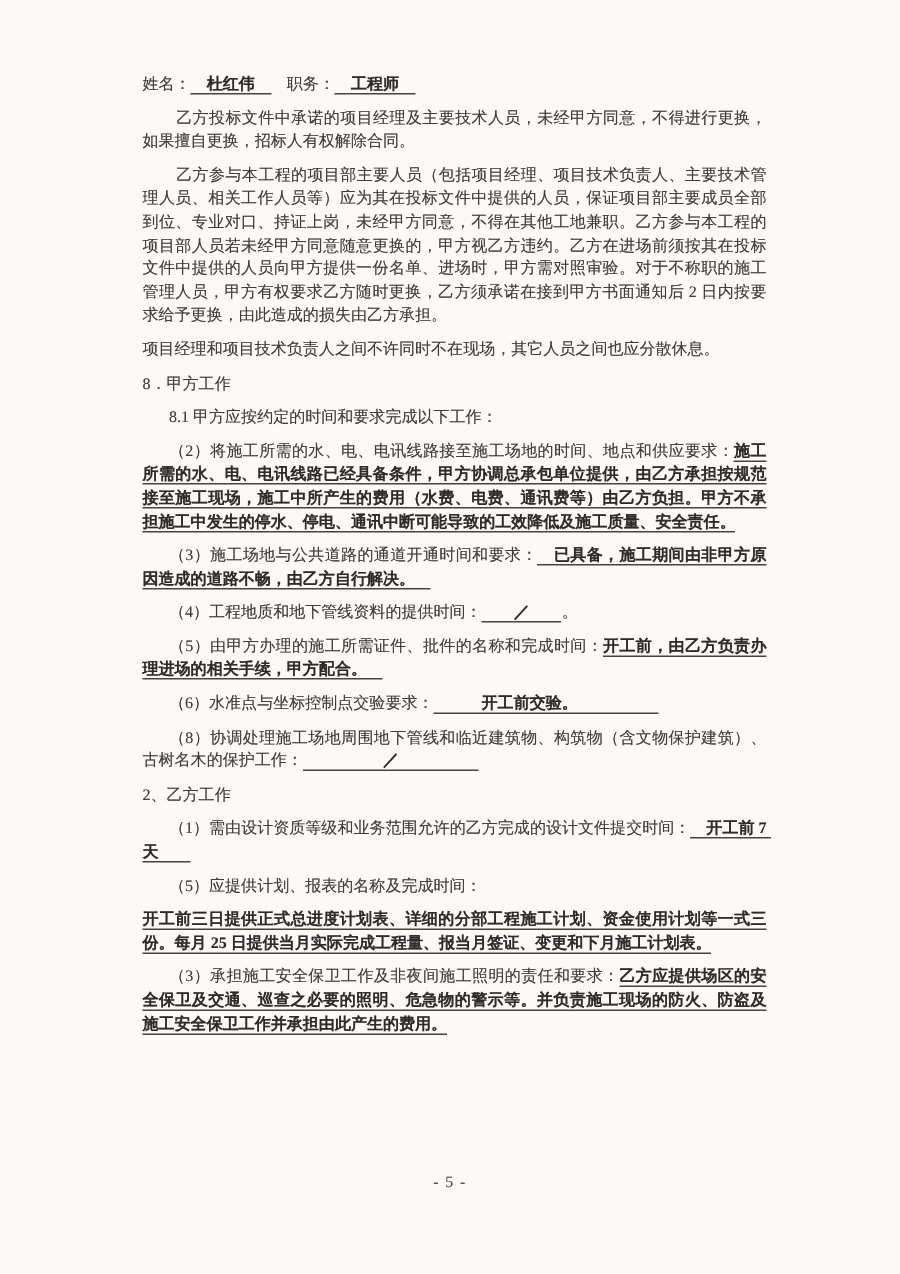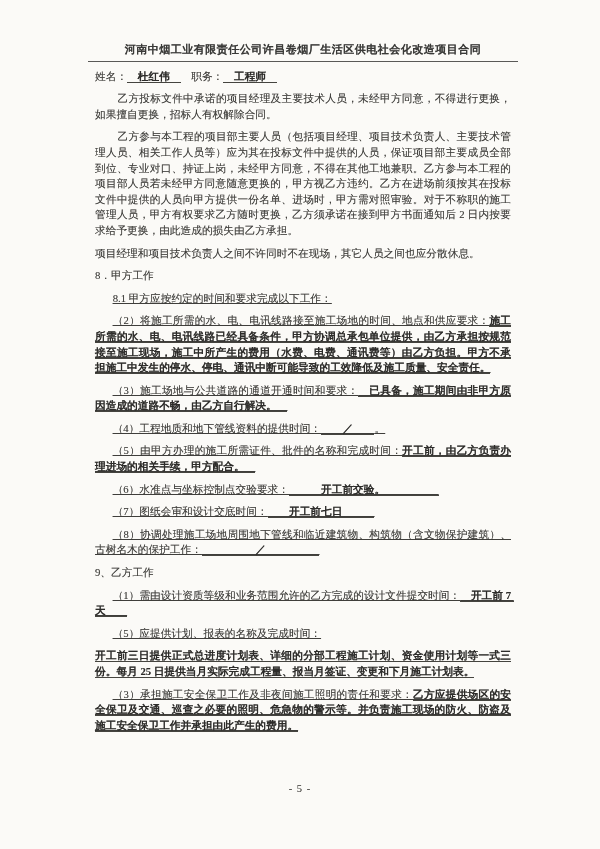--- a/index.html
+++ b/index.html
@@ -26,21 +26,21 @@
     border-bottom:1.4px solid #5a5957;
     padding-bottom:3px;
     text-shadow:0 0 0.4px rgba(60,60,58,0.55);
   }
   #doc-body p.line {
     margin:7px;
     text-align:justify;
     text-shadow:0 0 0.4px rgba(60,60,58,0.45);
   }
   .indent { text-indent:2.1em; }
-  .item   { text-indent:1.65em;text-decoration:underline; }
+  .item   { text-indent:1.65em; }
   .flush  { text-indent:0; }
   .fields { text-indent:0; }
   .mt-name { margin-top:24px; }
   .mt-sec  { margin-top:7px; }
   .fill {
     font-weight:bold;
     color:#2d2c2a;
     border-bottom:1px solid #45443f;
     white-space:pre-wrap;
   }
@@ -53,37 +53,35 @@
     font-size:10.5px;
     letter-spacing:1px;
     color:#4a4946;
     text-shadow:0 0 0.4px rgba(60,60,58,0.45);
   }
 </style>
 </head>
 <body>
 
 <div class="page">
-  <div class="doc-header">河南中烟工业有限责任公司许昌卷烟厂生活区供电社会化改造项目合同</div>
 
   <div id="doc-body">
       <p class="line fields mt-name"><span class="plain">姓名：</span><span class="fill">　杜红伟　</span><span class="plain">　职务：</span><span class="fill">　工程师　</span></p>
       <p class="line indent"><span class="plain">乙方投标文件中承诺的项目经理及主要技术人员，未经甲方同意，不得进行更换，如果擅自更换，招标人有权解除合同。</span></p>
       <p class="line indent"><span class="plain">乙方参与本工程的项目部主要人员（包括项目经理、项目技术负责人、主要技术管理人员、相关工作人员等）应为其在投标文件中提供的人员，保证项目部主要成员全部到位、专业对口、持证上岗，未经甲方同意，不得在其他工地兼职。乙方参与本工程的项目部人员若未经甲方同意随意更换的，甲方视乙方违约。乙方在进场前须按其在投标文件中提供的人员向甲方提供一份名单、进场时，甲方需对照审验。对于不称职的施工管理人员，甲方有权要求乙方随时更换，乙方须承诺在接到甲方书面通知后 2 日内按要求给予更换，由此造成的损失由乙方承担。</span></p>
       <p class="line flush"><span class="plain">项目经理和项目技术负责人之间不许同时不在现场，其它人员之间也应分散休息。</span></p>
       <p class="line flush"><span class="plain">8．甲方工作</span></p>
       <p class="line item"><span class="plain">8.1 甲方应按约定的时间和要求完成以下工作：</span></p>
       <p class="line item"><span class="plain">（2）将施工所需的水、电、电讯线路接至施工场地的时间、地点和供应要求：</span><span class="fill">施工所需的水、电、电讯线路已经具备条件，甲方协调总承包单位提供，由乙方承担按规范接至施工现场，施工中所产生的费用（水费、电费、通讯费等）由乙方负担。甲方不承担施工中发生的停水、停电、通讯中断可能导致的工效降低及施工质量、安全责任。</span></p>
       <p class="line item"><span class="plain">（3）施工场地与公共道路的通道开通时间和要求：</span><span class="fill">　已具备，施工期间由非甲方原因造成的道路不畅，由乙方自行解决。　</span></p>
       <p class="line item"><span class="plain">（4）工程地质和地下管线资料的提供时间：</span><span class="fill">　　／　　</span><span class="plain">。</span></p>
       <p class="line item"><span class="plain">（5）由甲方办理的施工所需证件、批件的名称和完成时间：</span><span class="fill">开工前，由乙方负责办理进场的相关手续，甲方配合。　</span></p>
       <p class="line item"><span class="plain">（6）水准点与坐标控制点交验要求：</span><span class="fill">　　　开工前交验。　　　　　</span></p>
-      <p class="line item"><span class="plain">（7）图纸会审和设计交底时间：</span><span class="fill">　　开工前七日　　　</span></p>
       <p class="line item"><span class="plain">（8）协调处理施工场地周围地下管线和临近建筑物、构筑物（含文物保护建筑）、古树名木的保护工作：</span><span class="fill">　　　　　／　　　　　</span></p>
-      <p class="line flush mt-sec"><span class="plain">9、乙方工作</span></p>
+      <p class="line flush mt-sec"><span class="plain">2、乙方工作</span></p>
       <p class="line item"><span class="plain">（1）需由设计资质等级和业务范围允许的乙方完成的设计文件提交时间：</span><span class="fill">　开工前 7 天　　</span></p>
       <p class="line item"><span class="plain">（5）应提供计划、报表的名称及完成时间：</span></p>
       <p class="line flush"><span class="fill">开工前三日提供正式总进度计划表、详细的分部工程施工计划、资金使用计划等一式三份。每月 25 日提供当月实际完成工程量、报当月签证、变更和下月施工计划表。</span></p>
       <p class="line item"><span class="plain">（3）承担施工安全保卫工作及非夜间施工照明的责任和要求：</span><span class="fill">乙方应提供场区的安全保卫及交通、巡查之必要的照明、危急物的警示等。并负责施工现场的防火、防盗及施工安全保卫工作并承担由此产生的费用。</span></p>
     </div>
 
   <div class="doc-footer">- 5 -</div>
 </div>
 
 </body></html>

